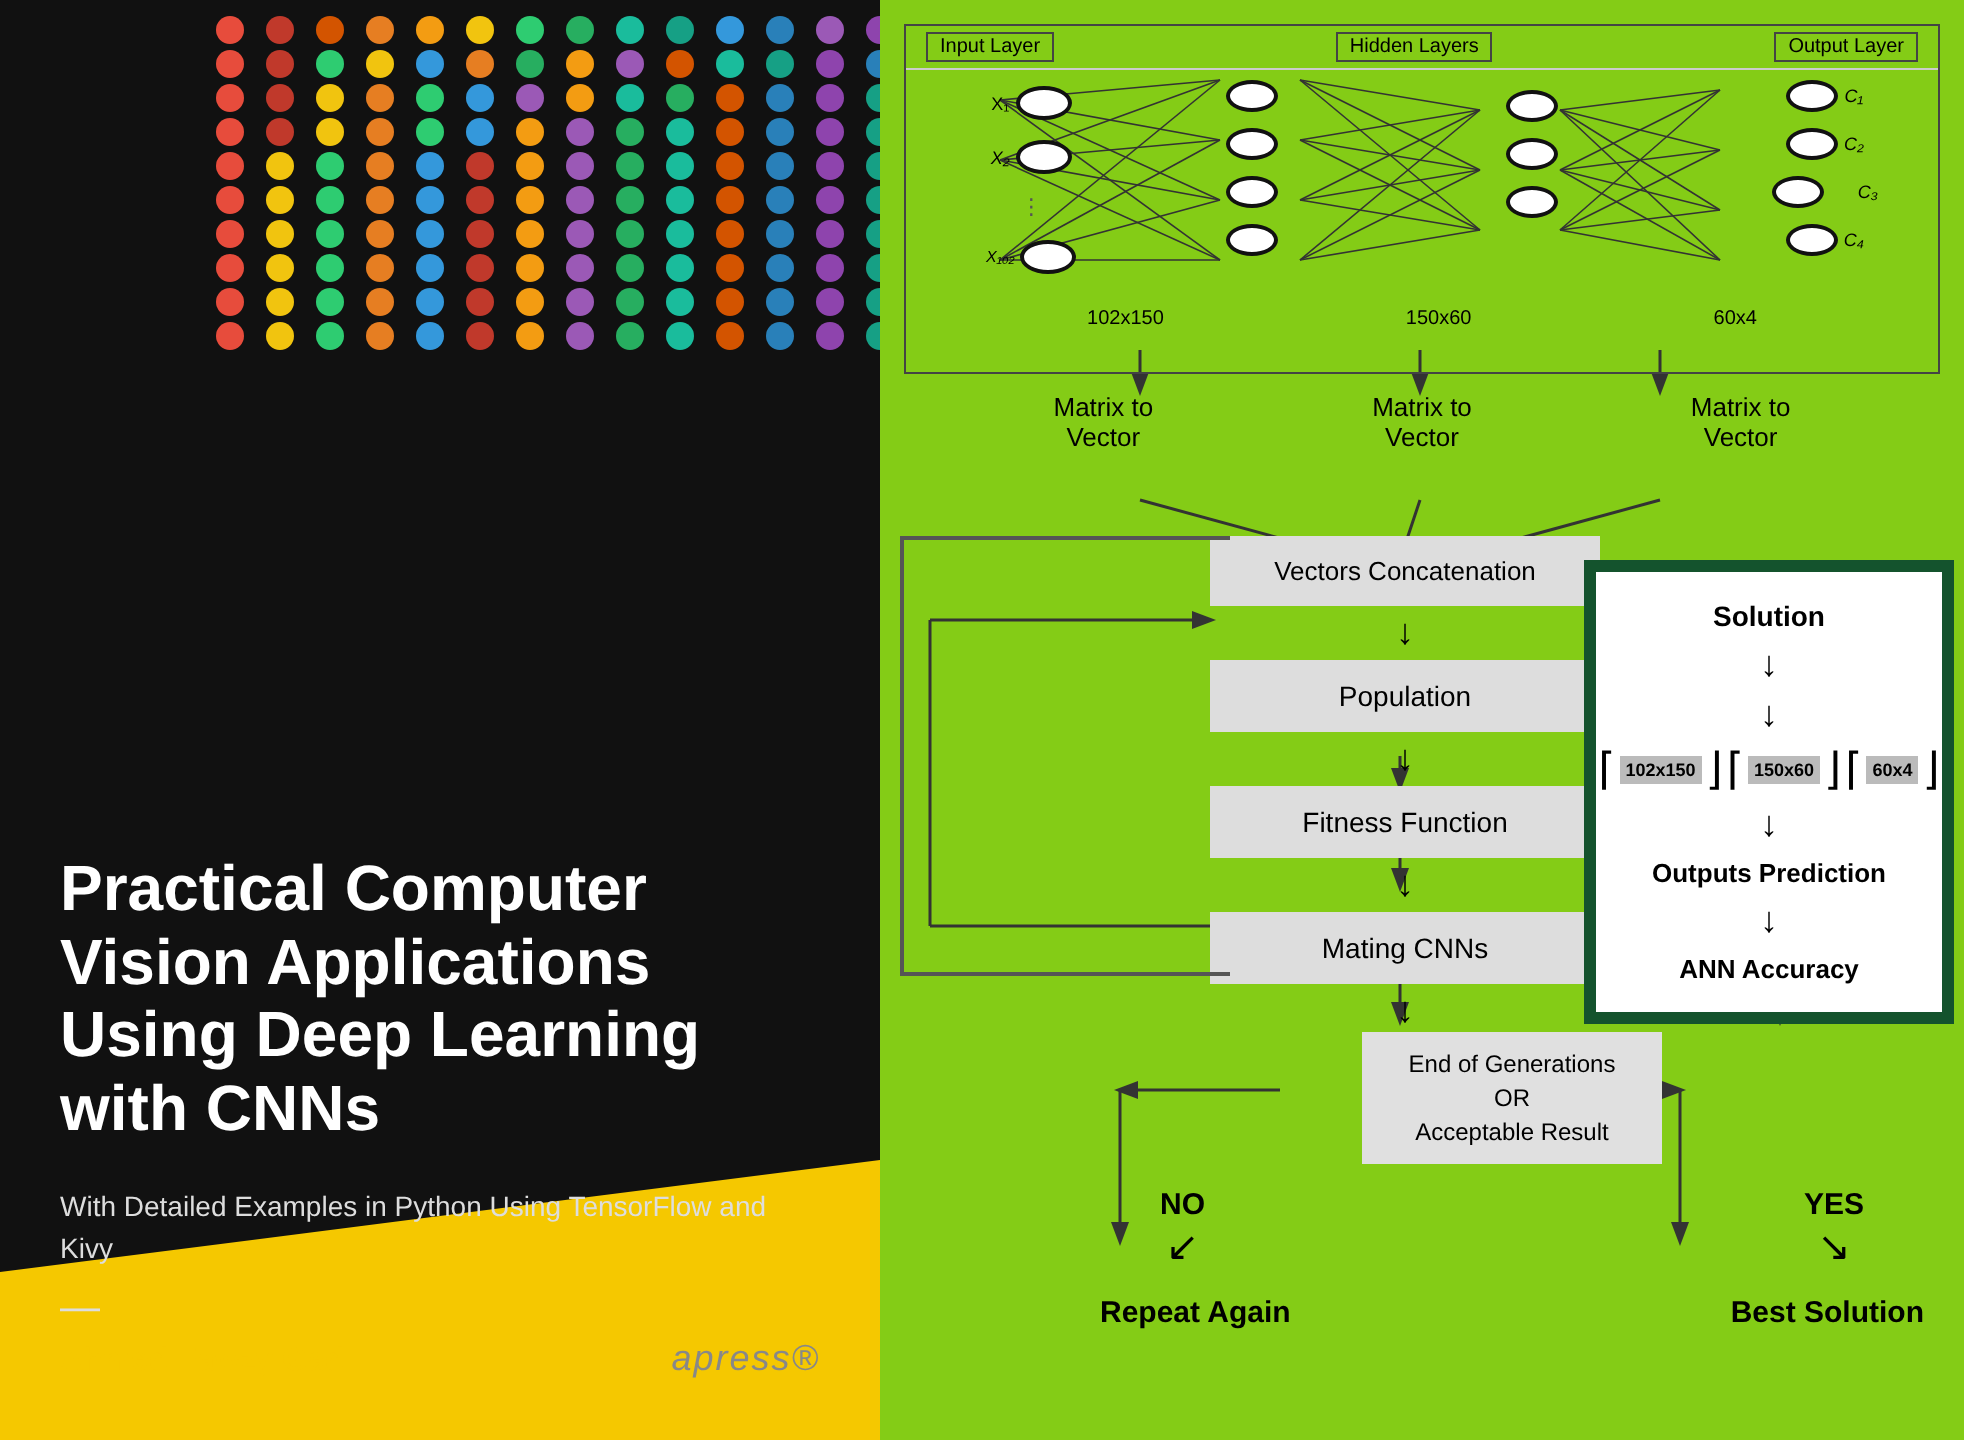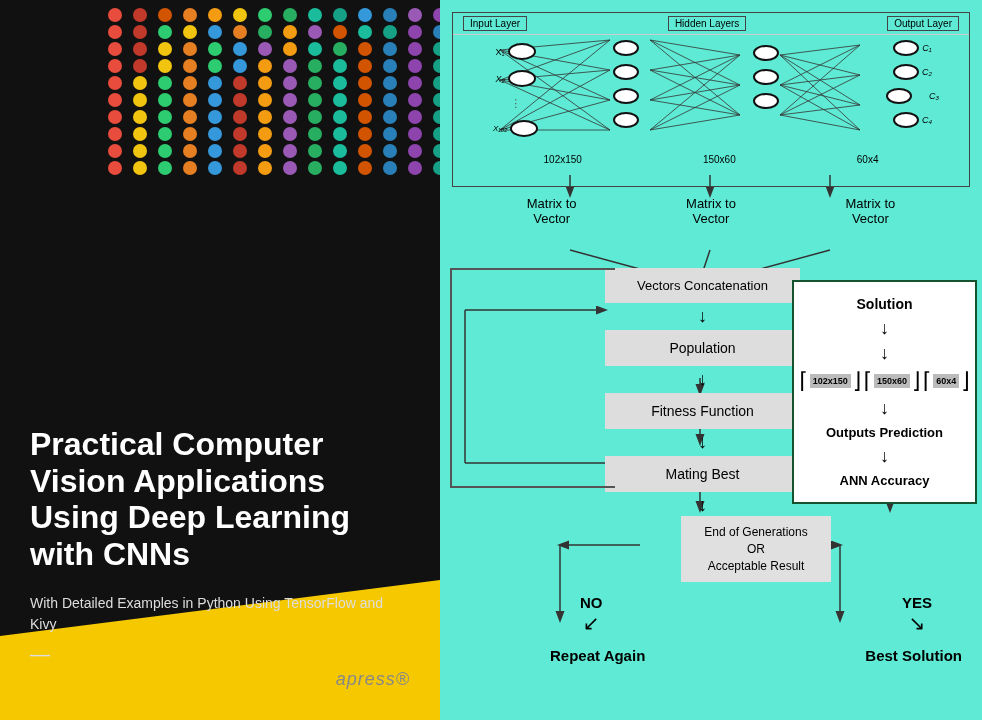--- a/index.html
+++ b/index.html
@@ -84,21 +84,21 @@
       color: #888;
       font-size: 18px;
       font-style: italic;
       letter-spacing: 1px;
     }
 
     
     .diagram-panel {
       flex: 1;
       height: 720px;
-      background: #5eead4;
+      background: #84cc16;
       position: relative;
       overflow: hidden;
     }
 
     
     .diagram-svg {
       position: absolute;
       top: 0;
       left: 0;
       width: 100%;
@@ -429,21 +429,21 @@
 
     <div style="background:#ddd; padding:10px 8px; text-align:center; font-size:13px; font-weight:500;">Vectors Concatenation</div>
     <div style="text-align:center; font-size:18px; padding:3px 0;">↓</div>
 
     <div style="background:#ddd; padding:10px 8px; text-align:center; font-size:14px; font-weight:500;">Population</div>
     <div style="text-align:center; font-size:18px; padding:3px 0;">↓</div>
 
     <div style="background:#ddd; padding:10px 8px; text-align:center; font-size:14px; font-weight:500;">Fitness Function</div>
     <div style="text-align:center; font-size:18px; padding:3px 0;">↓</div>
 
-    <div style="background:#ddd; padding:10px 8px; text-align:center; font-size:14px; font-weight:500;">Mating Best</div>
+    <div style="background:#ddd; padding:10px 8px; text-align:center; font-size:14px; font-weight:500;">Mating CNNs</div>
     <div style="text-align:center; font-size:18px; padding:3px 0;">↓</div>
   </div>
 
   <div style="position:absolute; top:268px; left:10px; width:165px; height:220px; border:2px solid #555; border-right:none; background:transparent;"></div>
 
   <div style="position:absolute; top:516px; left:100px; right:10px; display:flex; flex-direction:column; align-items:center;">
     <div style="background:#e0e0e0; padding:8px 23px; text-align:center; font-size:12px; line-height:1.4;">End of Generations<br>OR<br>Acceptable Result</div>
     <div style="width:100%; display:flex; justify-content:space-between; padding:8px 40px; align-items:center; margin-top:4px;">
       <div style="text-align:center;">
         <div style="font-size:15px; font-weight:900;">NO</div>
@@ -453,21 +453,21 @@
         <div style="font-size:15px; font-weight:900;">YES</div>
         <div style="font-size:20px;">↘</div>
       </div>
     </div>
     <div style="width:100%; display:flex; justify-content:space-between; padding:0 10px; margin-top:4px;">
       <div style="text-align:center; font-size:15px; font-weight:900;">Repeat Again</div>
       <div style="text-align:center; font-size:15px; font-weight:900;">Best Solution</div>
     </div>
   </div>
 
-  <div style="position:absolute; top:280px; right:5px; width:185px; border:2px solid #14532d; padding:10px 8px; background:#fff;">
+  <div style="position:absolute; top:280px; right:5px; width:185px; border:6px solid #14532d; padding:10px 8px; background:#fff;">
     <div style="text-align:center; font-size:14px; font-weight:600; padding:4px 0;">Solution</div>
     <div style="text-align:center; font-size:18px; padding:2px 0;">↓</div>
     <div style="text-align:center; font-size:18px; padding:2px 0;">↓</div>
 
     <div style="display:flex; justify-content:center; align-items:center; gap:2px; padding:4px 0; font-size:10px; font-weight:700;">
       <span style="font-size:22px; font-weight:200; line-height:1;">⌈</span>
       <span style="background:#bbb; padding:2px 3px; font-size:9px;">102x150</span>
       <span style="font-size:22px; font-weight:200; line-height:1;">⌋</span>
       <span style="font-size:22px; font-weight:200; line-height:1;">⌈</span>
       <span style="background:#bbb; padding:2px 3px; font-size:9px;">150x60</span>

